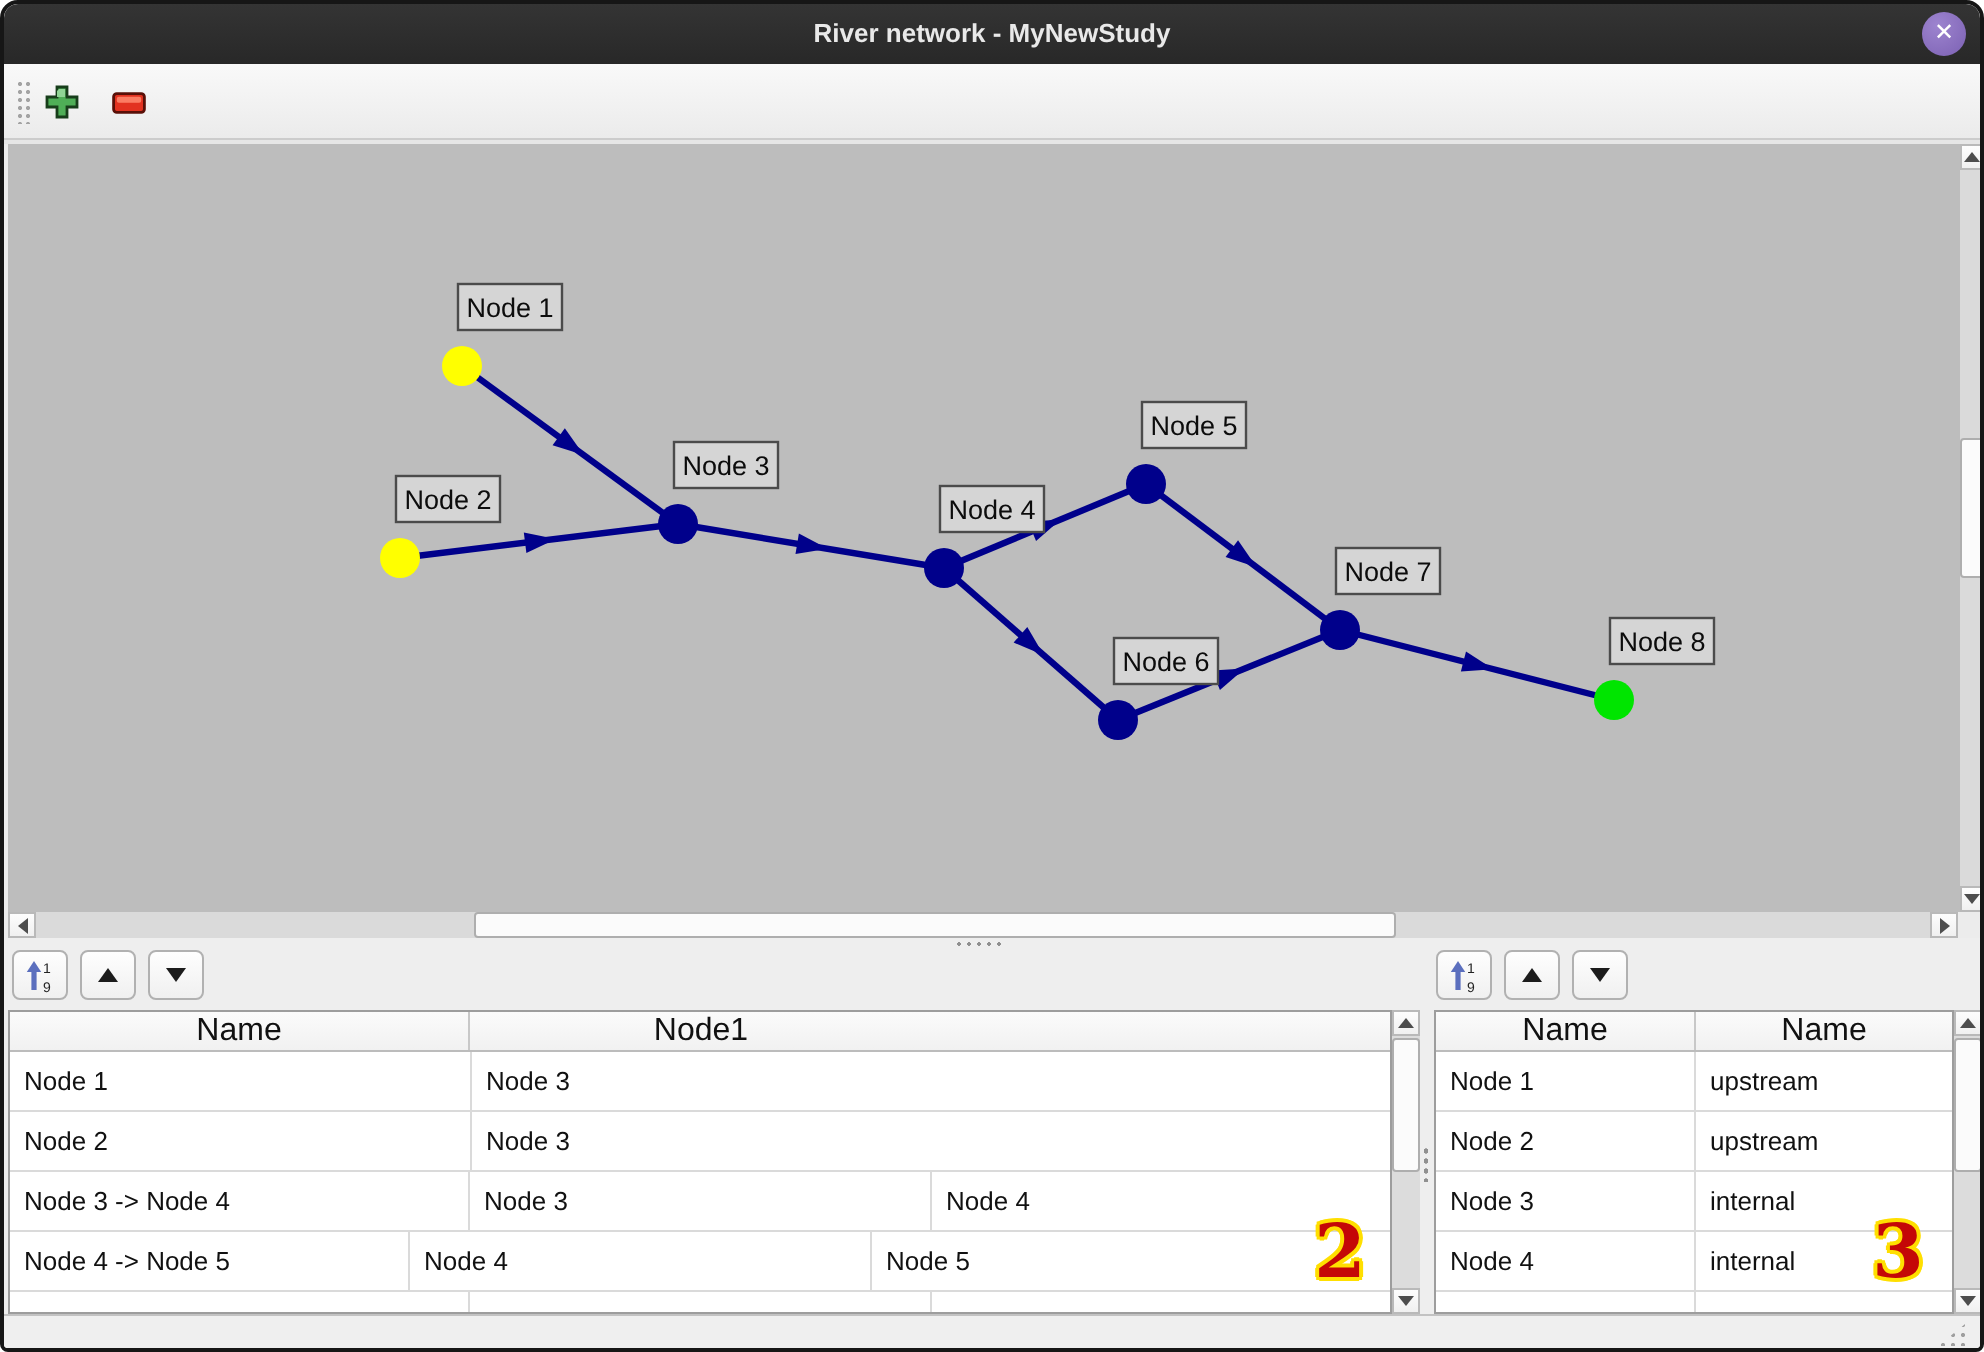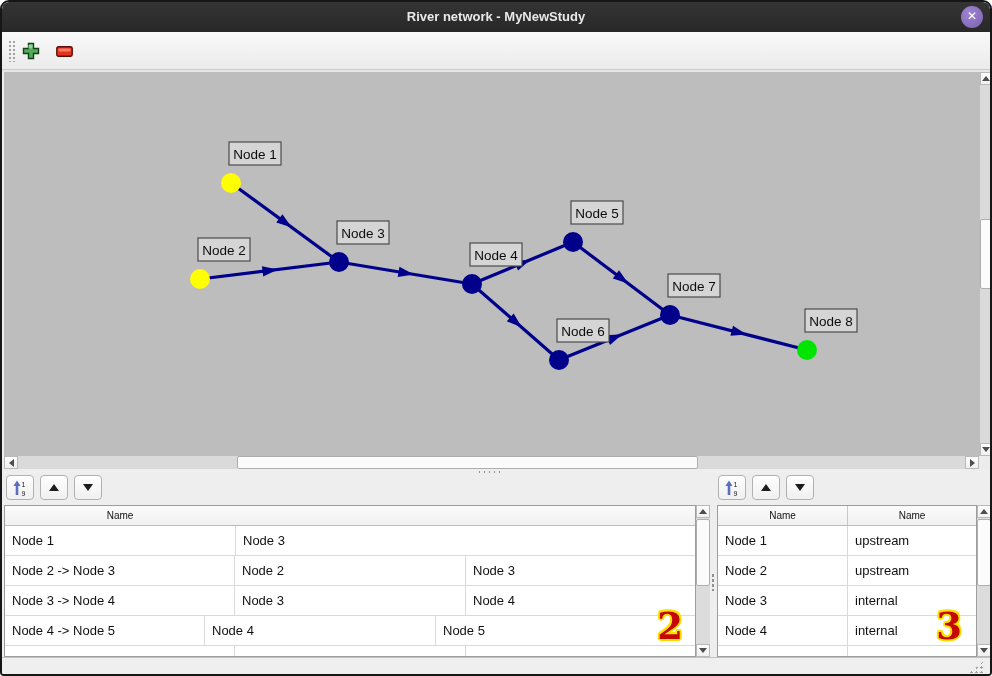--- a/index.html
+++ b/index.html
@@ -64,21 +64,21 @@
              display:flex; align-items:center; justify-content:center; }
   .mtri{ width:0; height:0; }
   .mtri.up{ border-left:5.5px solid transparent; border-right:5.5px solid transparent; border-bottom:7px solid #1c1c1c; }
   .mtri.down{ border-left:5.5px solid transparent; border-right:5.5px solid transparent; border-top:7px solid #1c1c1c; }
 
   
   .table{ position:absolute; top:503px; background:#ffffff; border:1px solid #9d9d9d; overflow:hidden; }
   .table-left{ left:2px; width:692px; height:152px; }
   .table-right{ left:715px; width:260px; height:152px; }
   .thead{ display:flex; height:20px; background:linear-gradient(#fbfbfb,#f1f1f1); border-bottom:1px solid #bcbcbc; }
-  .th{ font-size:10px; color:#111; text-align:center; line-height:19px; border-right:1px solid #c8c8c8; overflow:hidden; }
+  .th{ font-size:16px; color:#111; text-align:center; line-height:19px; border-right:1px solid #c8c8c8; overflow:hidden; }
   .th:last-child{ border-right:none; }
   .trow{ display:flex; height:30px; }
   .td{ font-size:13px; color:#111; line-height:29px; padding-left:7px; border-right:1px solid #dadada;
        border-bottom:1px solid #dadada; white-space:nowrap; overflow:hidden; }
   .td:last-child{ border-right:none; }
   .trow.filler{ height:12px; }
   .trow.filler .td{ border-bottom:none; }
 
   .vscroll-ltable{ left:694px; top:503px; width:14px; height:152px; background:#dcdcdc; position:absolute; }
   .vscroll-rtable{ left:975px; top:503px; width:14px; height:152px; background:#dcdcdc; position:absolute; }
@@ -258,27 +258,27 @@
   <button class="mini-btn" style="left:750px;">
       <div class="mtri up"></div>
     </button>
   <button class="mini-btn" style="left:784px;">
       <div class="mtri down"></div>
     </button>
 
   <div class="table table-left" id="ltable">
       <div class="thead">
         <div class="th" style="width: 230px;">Name</div>
+        <div class="th" style="width: 231px;">Node1</div>
       </div>
       <div class="trow">
         <div class="td" style="width: 231px;">Node 1</div>
         <div class="td" style="flex: 1 1 0%;">Node 3</div>
       </div>
       <div class="trow">
-        <div class="td" style="width: 230px;">Node 2 -&gt; Node 3</div>
         <div class="td" style="width: 231px;">Node 2</div>
         <div class="td" style="flex: 1 1 0%;">Node 3</div>
       </div>
       <div class="trow">
         <div class="td" style="width: 230px;">Node 3 -&gt; Node 4</div>
         <div class="td" style="width: 231px;">Node 3</div>
         <div class="td" style="flex: 1 1 0%;">Node 4</div>
       </div>
       <div class="trow">
         <div class="td" style="width: 200px;">Node 4 -&gt; Node 5</div>

